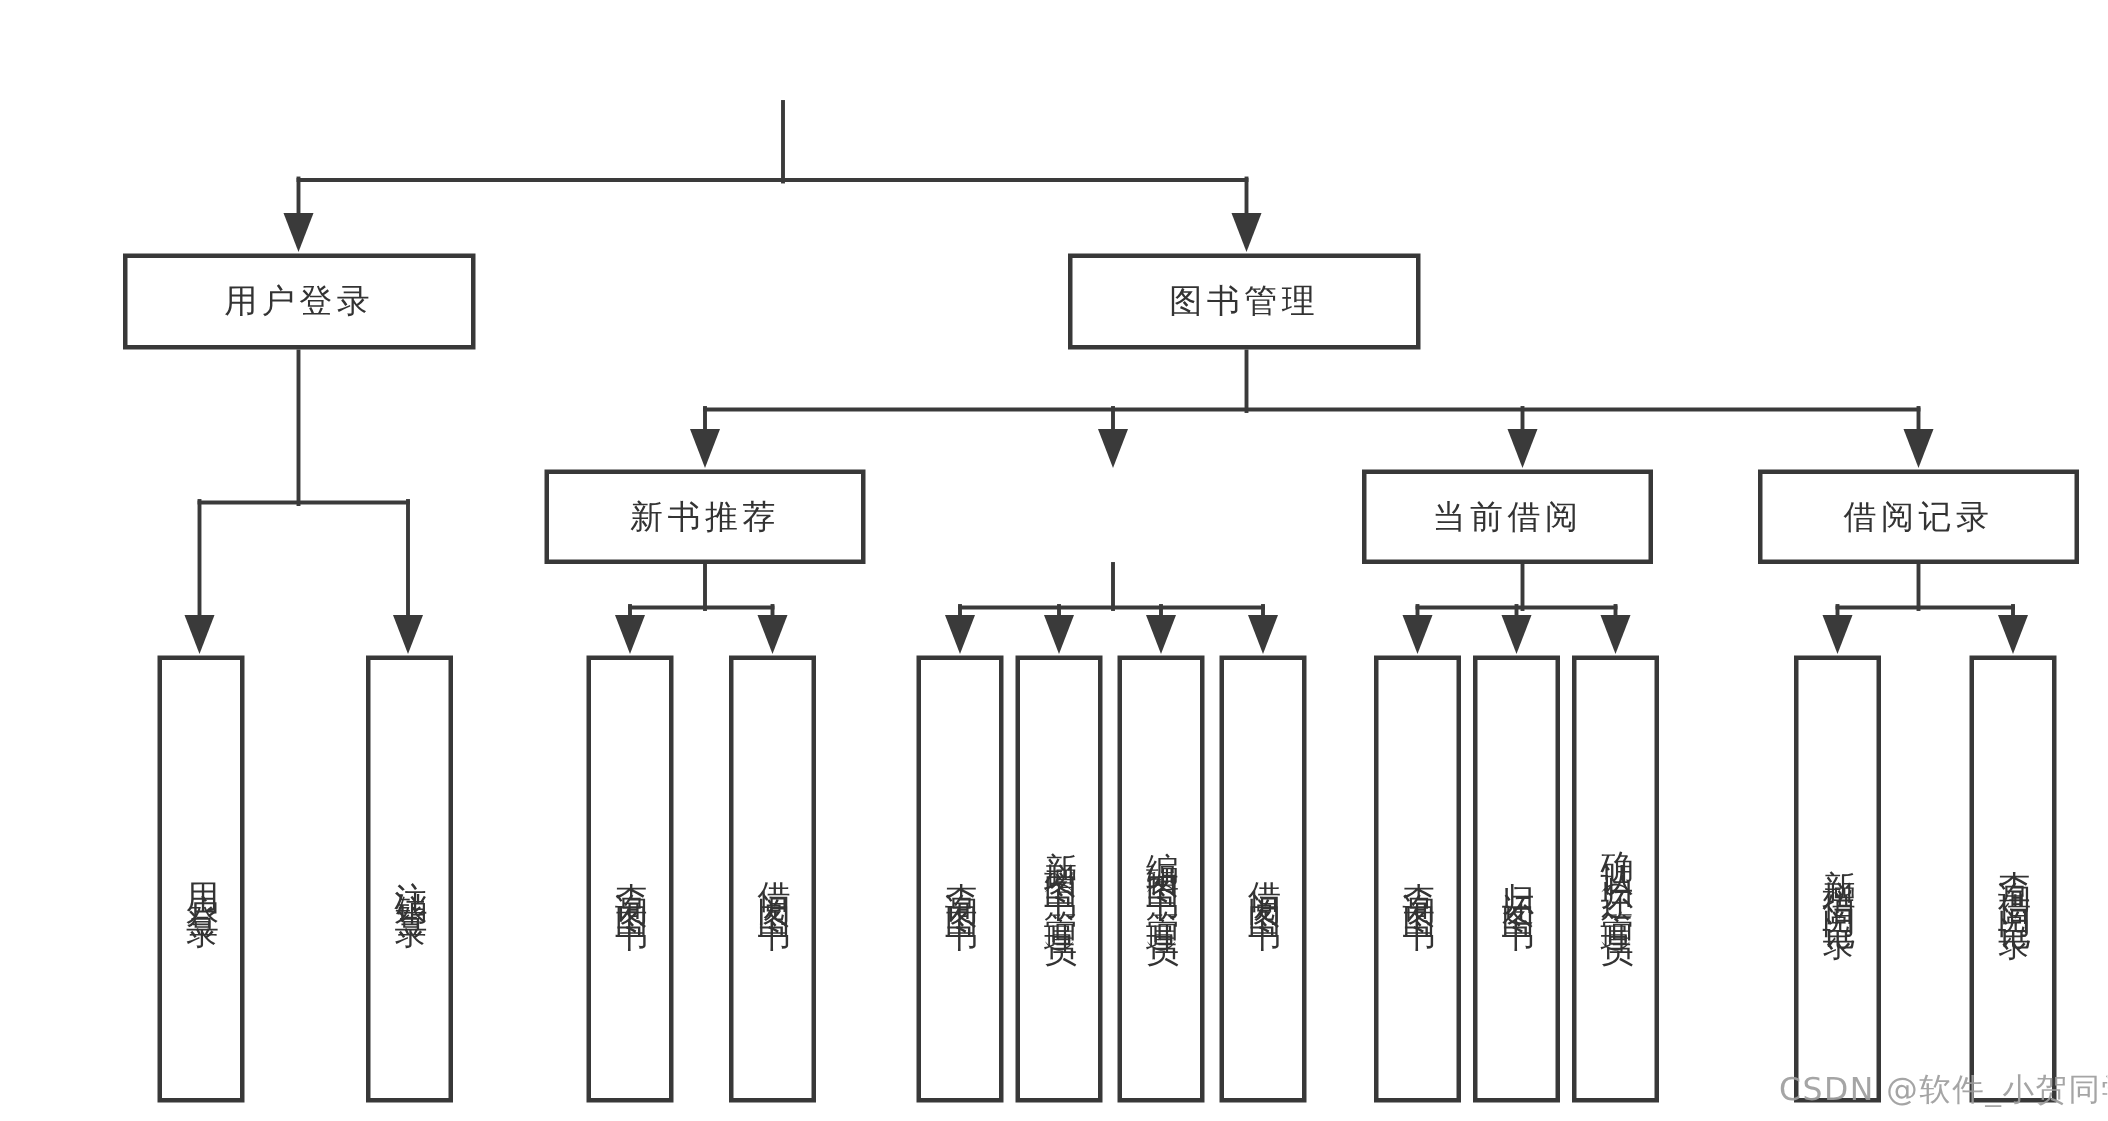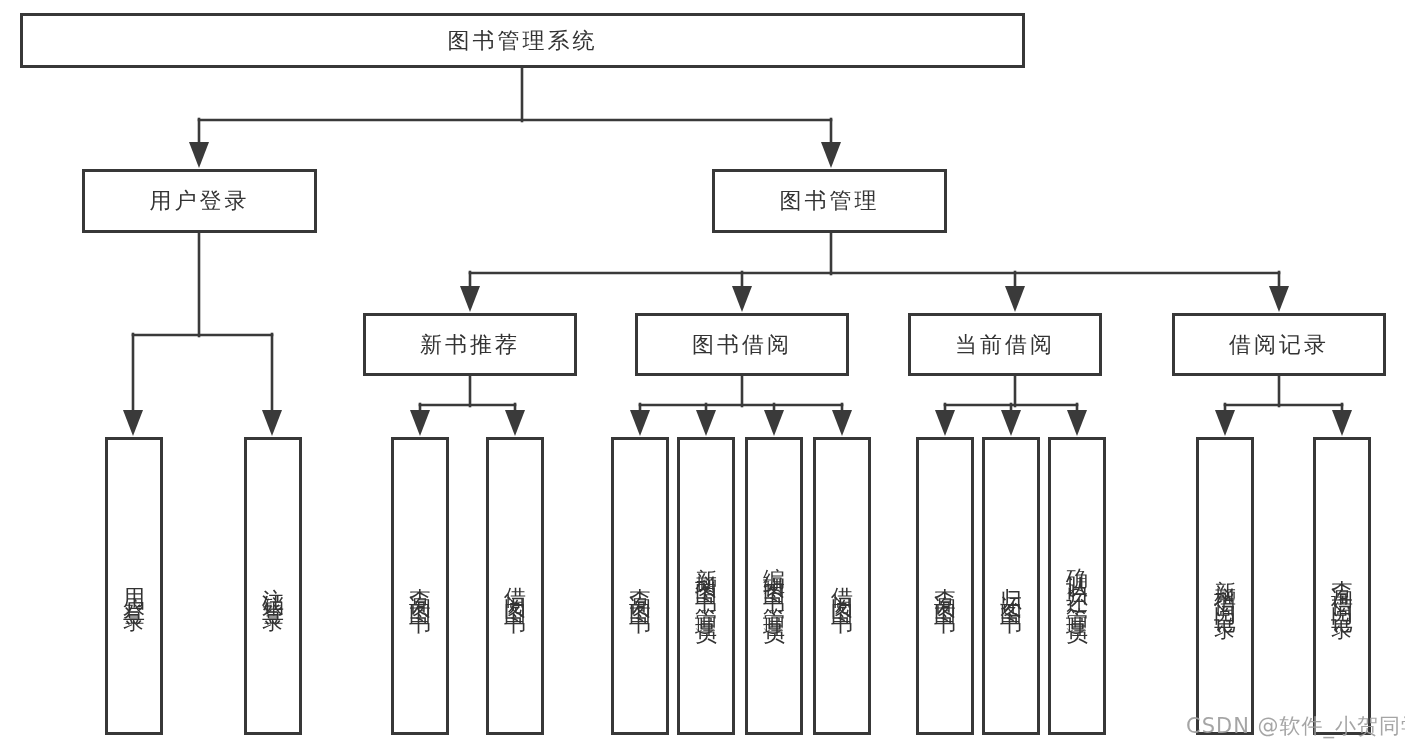--- a/index.html
+++ b/index.html
@@ -90,36 +90,30 @@
       <polygon points="764,410 784,410 774,436"></polygon>
       <polygon points="832,410 852,410 842,436"></polygon>
       <polygon points="935,410 955,410 945,436"></polygon>
       <polygon points="1001,410 1021,410 1011,436"></polygon>
       <polygon points="1067,410 1087,410 1077,436"></polygon>
       <polygon points="1215,410 1235,410 1225,436"></polygon>
       <polygon points="1332,410 1352,410 1342,436"></polygon>
     </g>
   </svg>
 
-  <div class="hbox" style="left:20px;top:13px;width:1005px;height:55px">
-    <span>图书管理系统</span>
-  </div>
 
   <div class="hbox" style="left:82px;top:169px;width:235px;height:64px">
     <span>用户登录</span>
   </div>
   <div class="hbox" style="left:363px;top:313px;width:214px;height:63px">
     <span>新书推荐</span>
   </div>
 
   <div class="hbox" style="left:712px;top:169px;width:235px;height:64px">
     <span>图书管理</span>
-  </div>
-  <div class="hbox" style="left:635px;top:313px;width:214px;height:63px">
-    <span>图书借阅</span>
   </div>
   <div class="hbox" style="left:908px;top:313px;width:194px;height:63px">
     <span>当前借阅</span>
   </div>
   <div class="hbox" style="left:1172px;top:313px;width:214px;height:63px">
     <span>借阅记录</span>
   </div>
 
   <div class="vbox" style="left:105px">
     <span class="vtext">用户登录</span>

